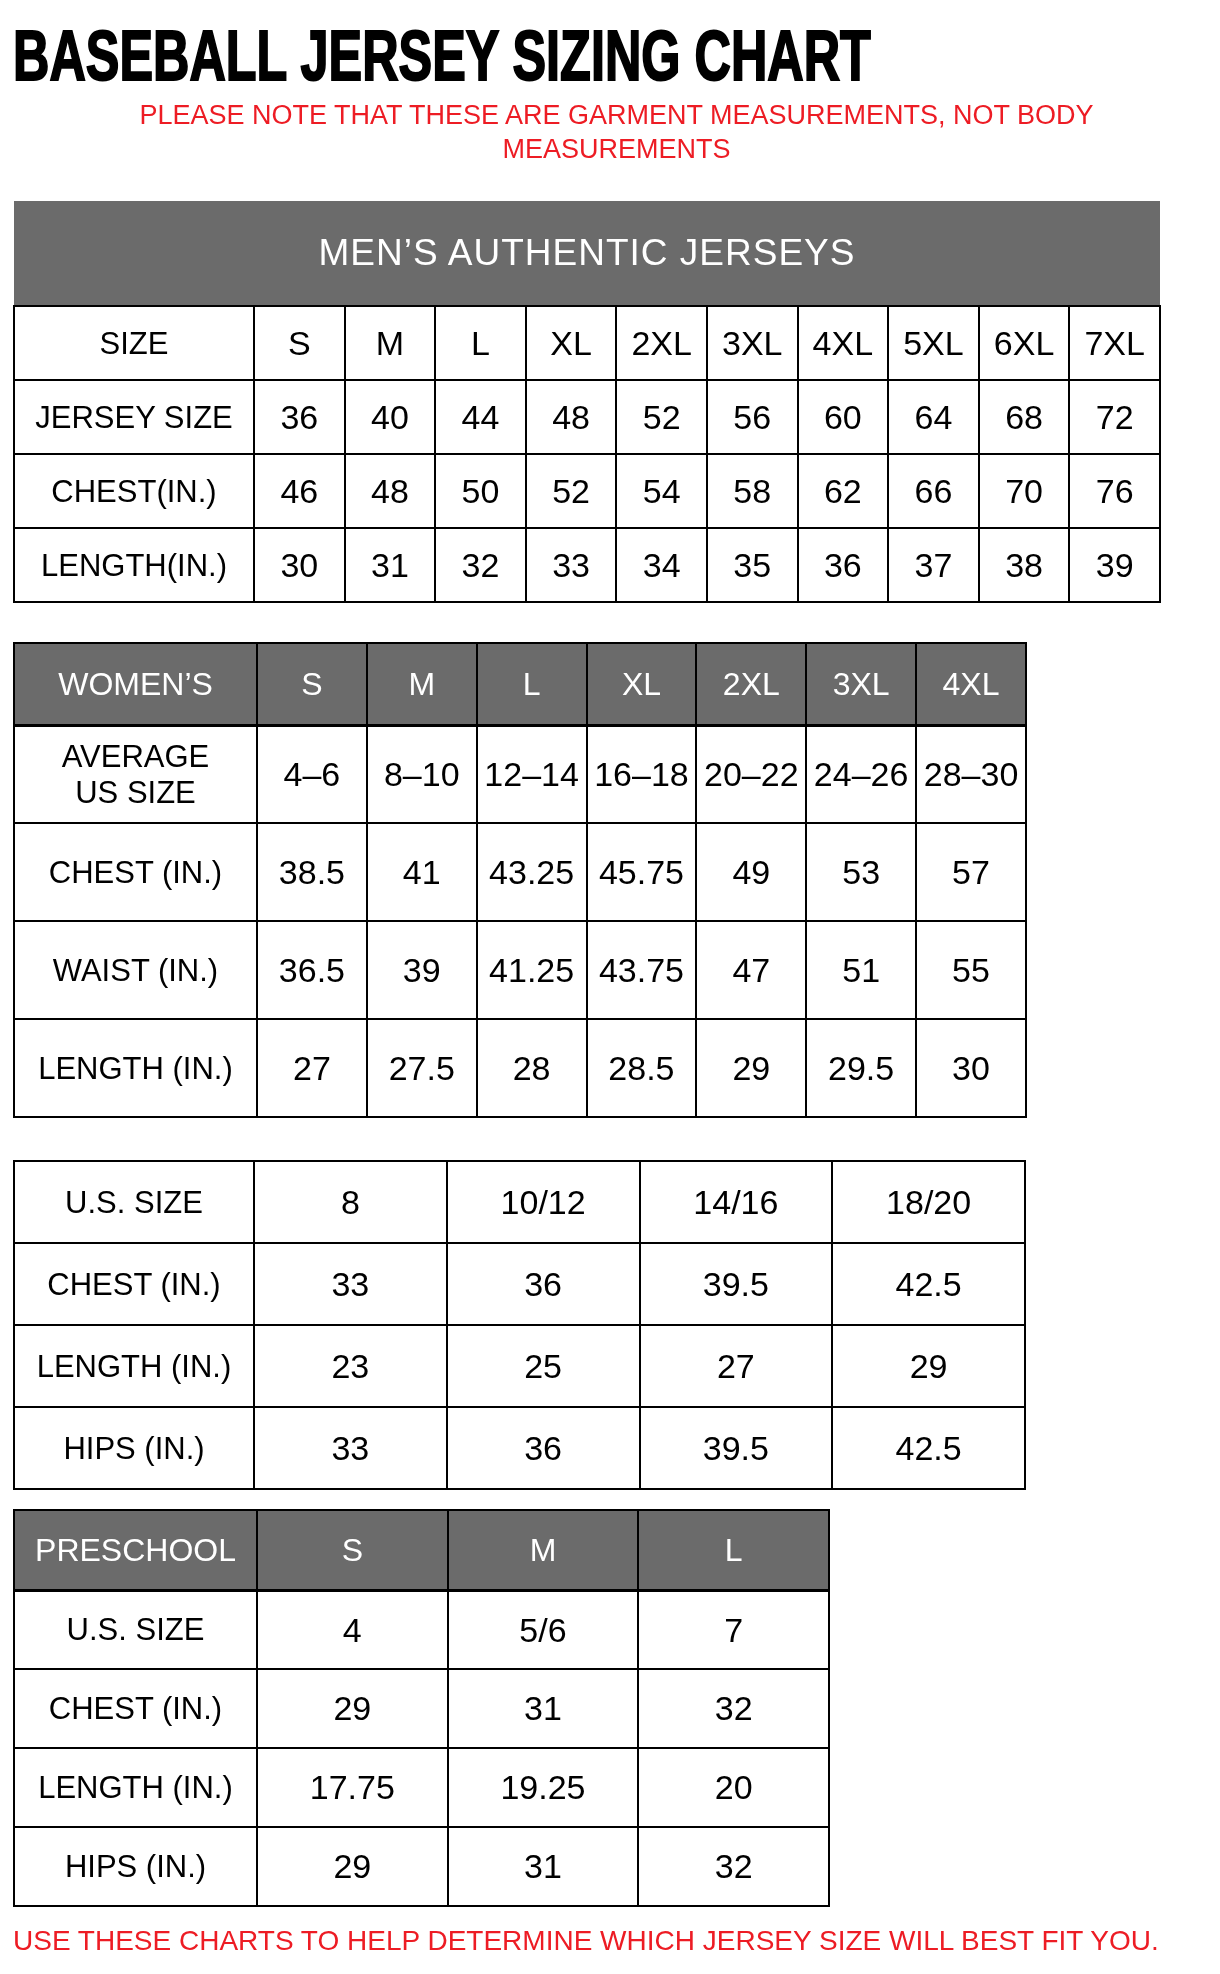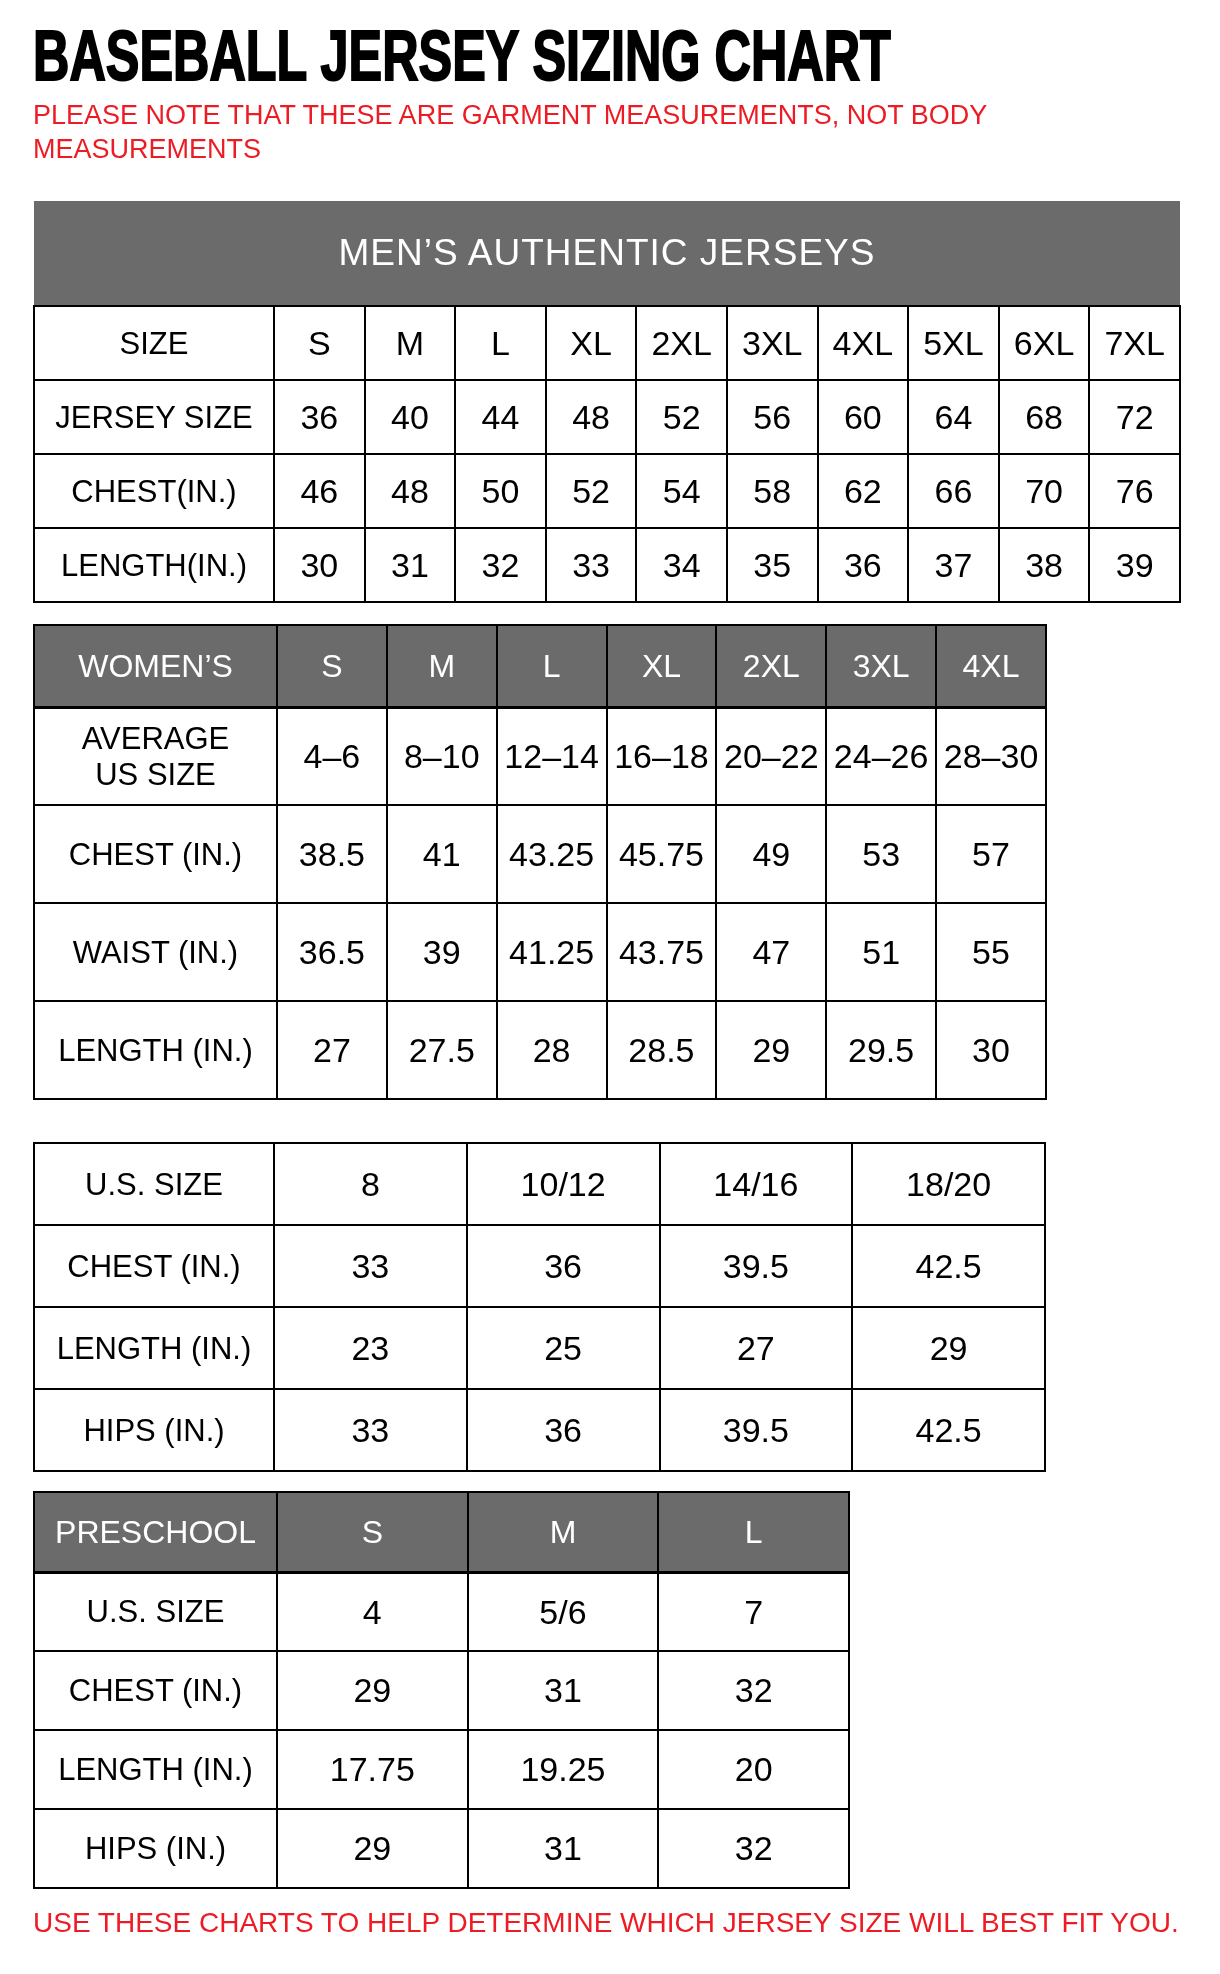--- a/index.html
+++ b/index.html
@@ -1,30 +1,30 @@
 <!DOCTYPE html>
 <html style="--gray: #6b6b6b; --red: #ed1c24; --ink: #000000;"><head>
 <meta charset="utf-8">
 <style>
   * { margin:0; padding:0; box-sizing:border-box; }
   html,body { background:#fff; }
   body {
     width:1220px; height:1974px; overflow:hidden;
     font-family:"Liberation Sans", sans-serif; color:#000;
   }
-  .page { padding:24px 0 0 33px; }
+  .page { padding:24px 0 0 13px; }
 
   .title {
     font-size:70px; font-weight:bold; line-height:0.92;
     white-space:nowrap; transform:scaleX(0.72); transform-origin:left center;
     -webkit-text-stroke:2px var(--ink,#000);
   }
   .note {
     margin-top:10px; font-size:27px; line-height:1.26;
-    color:var(--red,#ed1c24); white-space:pre-line; font-weight:normal;
+    color:var(--red,#ed1c24); white-space:pre-line; font-weight:normal;text-align:center;
   }
   .footer-note {
     margin-top:18px; font-size:28px; color:var(--red,#ed1c24); white-space:nowrap;
   }
 
   table.size-table { border-collapse:collapse; table-layout:fixed; }
   .size-table th, .size-table td {
     border:2px solid #000; text-align:center; vertical-align:middle;
     font-weight:normal; padding:0 4px;
   }
@@ -37,21 +37,21 @@
   .size-table th.banner {
     background:var(--gray,#6b6b6b); color:#fff; font-size:37px;
     border:0; letter-spacing:1px;
   }
 
   table.mens      { width:1148px; margin-top:35px; }
   .mens col.c0    { width:240px; }
   .mens tr        { height:74px; }
   .mens tr.banner-row { height:105px; }
 
-  table.womens    { width:1014px; margin-top:21px; }
+  table.womens    { width:1014px; margin-top:39px; }
   .womens col.c0  { width:243px; }
   .womens tr      { height:98px; }
   .womens tr.hdr-row { height:82px; }
 
   table.boys      { width:1013px; margin-top:42px; }
   .boys col.c0    { width:240px; }
   .boys tr        { height:82px; }
   .boys tr.hdr-row { height:80px; }
 
   table.preschool { width:817px; margin-top:19px; }

